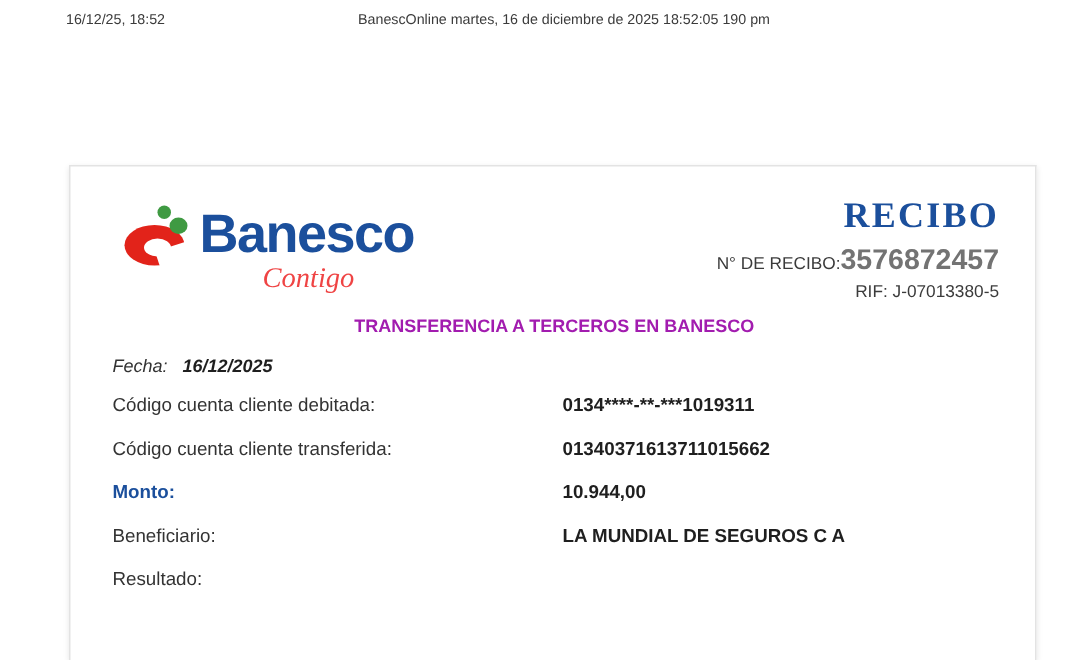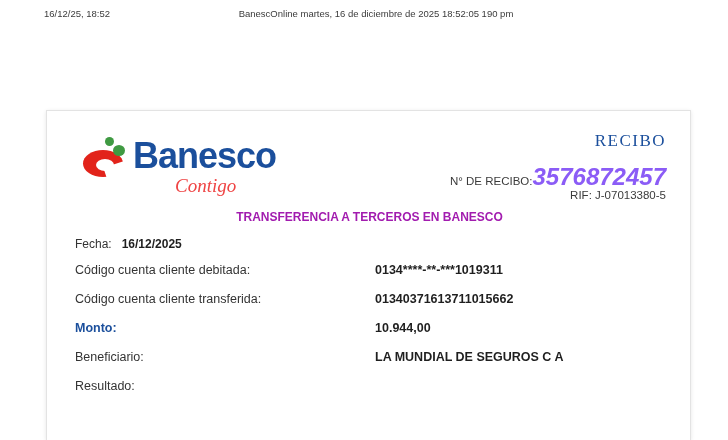--- a/index.html
+++ b/index.html
@@ -135,42 +135,41 @@
     font-size: 19px;
     color: #ef4444;
   }
 
   
   .rec-title {
     position: absolute;
     right: 24px;
     top: 20px;
     font-family: "Liberation Serif", serif;
-    font-size: 17px;
-    font-weight: normal;
+    font-size: 24px;
+    font-weight: bold;
     letter-spacing: 1.5px;
     color: #1b4f9c;
   }
   .rec-number-row {
     position: absolute;
     right: 24px;
     top: 52px;
     white-space: nowrap;
   }
   .rec-number-row .lbl {
     font-size: 11.5px;
     color: #3b3b3b;
     vertical-align: baseline;
   }
   .rec-number-row .val {
-    font-size: 24px;
-    font-weight: bold;
-    color: #8b5cf6;
+    font-size: 19px;
+    font-weight: bold;
+    color: #737373;
     vertical-align: baseline;
-    font-style: italic;
   }
   .rec-rif {
     position: absolute;
     right: 24px;
     top: 78px;
     font-size: 11.5px;
     color: #3b3b3b;
     white-space: nowrap;
   }
 
@@ -186,20 +185,21 @@
     color: #a21caf;
   }
 
   
   .date-row {
     position: absolute;
     left: 28px;
     top: 126px;
     font-size: 12px;
     color: #1f1f1f;
+    font-style: italic;
   }
   .date-row .dl {
     color: #333333;
   }
   .date-row .dv {
     font-weight: bold;
     margin-left: 10px;
   }
 
   

